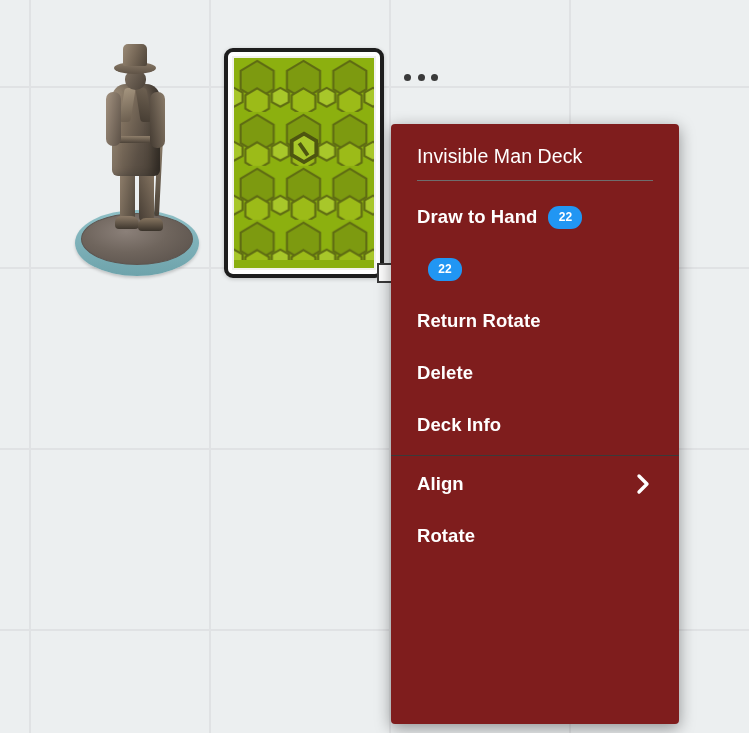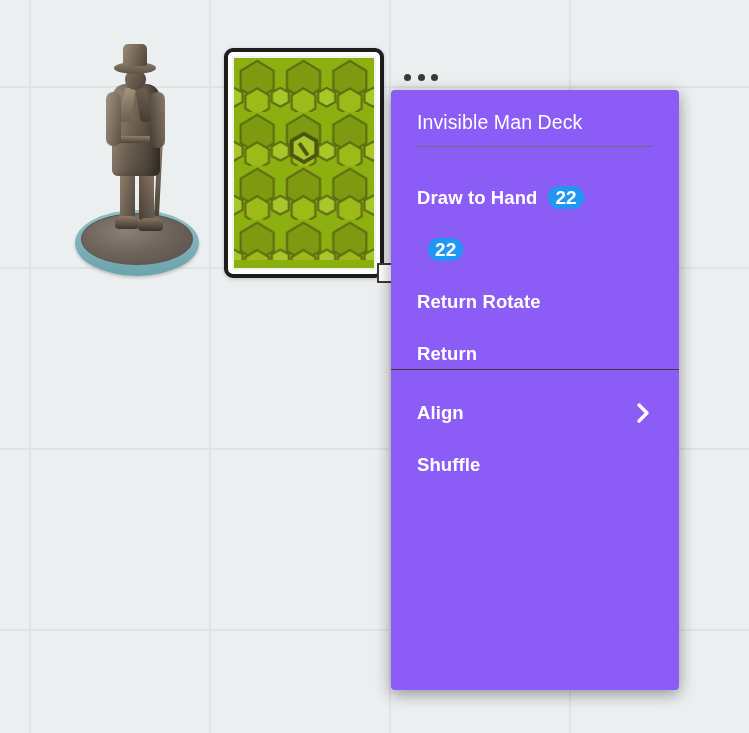--- a/index.html
+++ b/index.html
@@ -202,24 +202,24 @@
   #deck-menu-button .dot {
     width: 7px; height: 7px;
     border-radius: 50%;
     background: #3a3a3a;
   }
 
   
   #context-menu {
     position: absolute;
     left: 391px;
-    top: 90px;
+    top: 124px;
     width: 288px;
     height: 600px;
-    background: #8b5cf6;
+    background: #7f1d1d;
     border-radius: 4px;
     box-shadow: 0 4px 16px rgba(0,0,0,0.4);
     color: #ffffff;
     overflow: hidden;
     padding-top: 14px;
   }
   .menu-title {
     font-size: 19.5px;
     font-weight: 400;
     color: #ffffff;
@@ -230,33 +230,33 @@
   }
   .menu-title-rule {
     height: 1px;
     background: #6e6e6e;
     margin: 6px 26px 10px 26px;
   }
   .menu-item {
     position: relative;
     height: 52px;
     display: flex;
-    align-items: flex-end;
+    align-items: center;
     padding: 0 26px;
     font-size: 18.5px;
     font-weight: bold;
     color: #ffffff;
     cursor: pointer;
     letter-spacing: 0.1px;
   }
   .menu-item .badge {
     margin-left: 11px;
     background: #2196f3;
     color: #ffffff;
-    font-size: 19px;
+    font-size: 12px;
     font-weight: bold;
     border-radius: 11px;
     min-width: 34px;
     height: 23px;
     line-height: 23px;
     text-align: center;
     padding: 0 7px;
   }
   .menu-item .chev {
     position: absolute;
@@ -345,35 +345,38 @@
     <div class="menu-item">
       <span class="badge">22</span>
     </div>
 
 
     <div class="menu-item">
       <span>Return Rotate</span>
     </div>
 
     <div class="menu-item">
-      <span>Return</span>
-    </div>
-
+      <span>Delete</span>
+    </div>
+
+    <div class="menu-item">
+      <span>Deck Info</span>
+    </div>
 
     <div class="menu-divider"></div>
 
     <div class="menu-item">
       <span>Align</span>
       <span class="chev">
         <svg width="15" height="22" viewBox="0 0 15 22">
           <path d="M3 3 L11 11 L3 19" stroke="#ffffff" stroke-width="3.4" fill="none" stroke-linecap="round" stroke-linejoin="round"></path>
         </svg>
       </span>
     </div>
 
 
     <div class="menu-item">
-      <span>Shuffle</span>
+      <span>Rotate</span>
     </div>
 
   </div>
 
 </div>
 
 </body></html>

